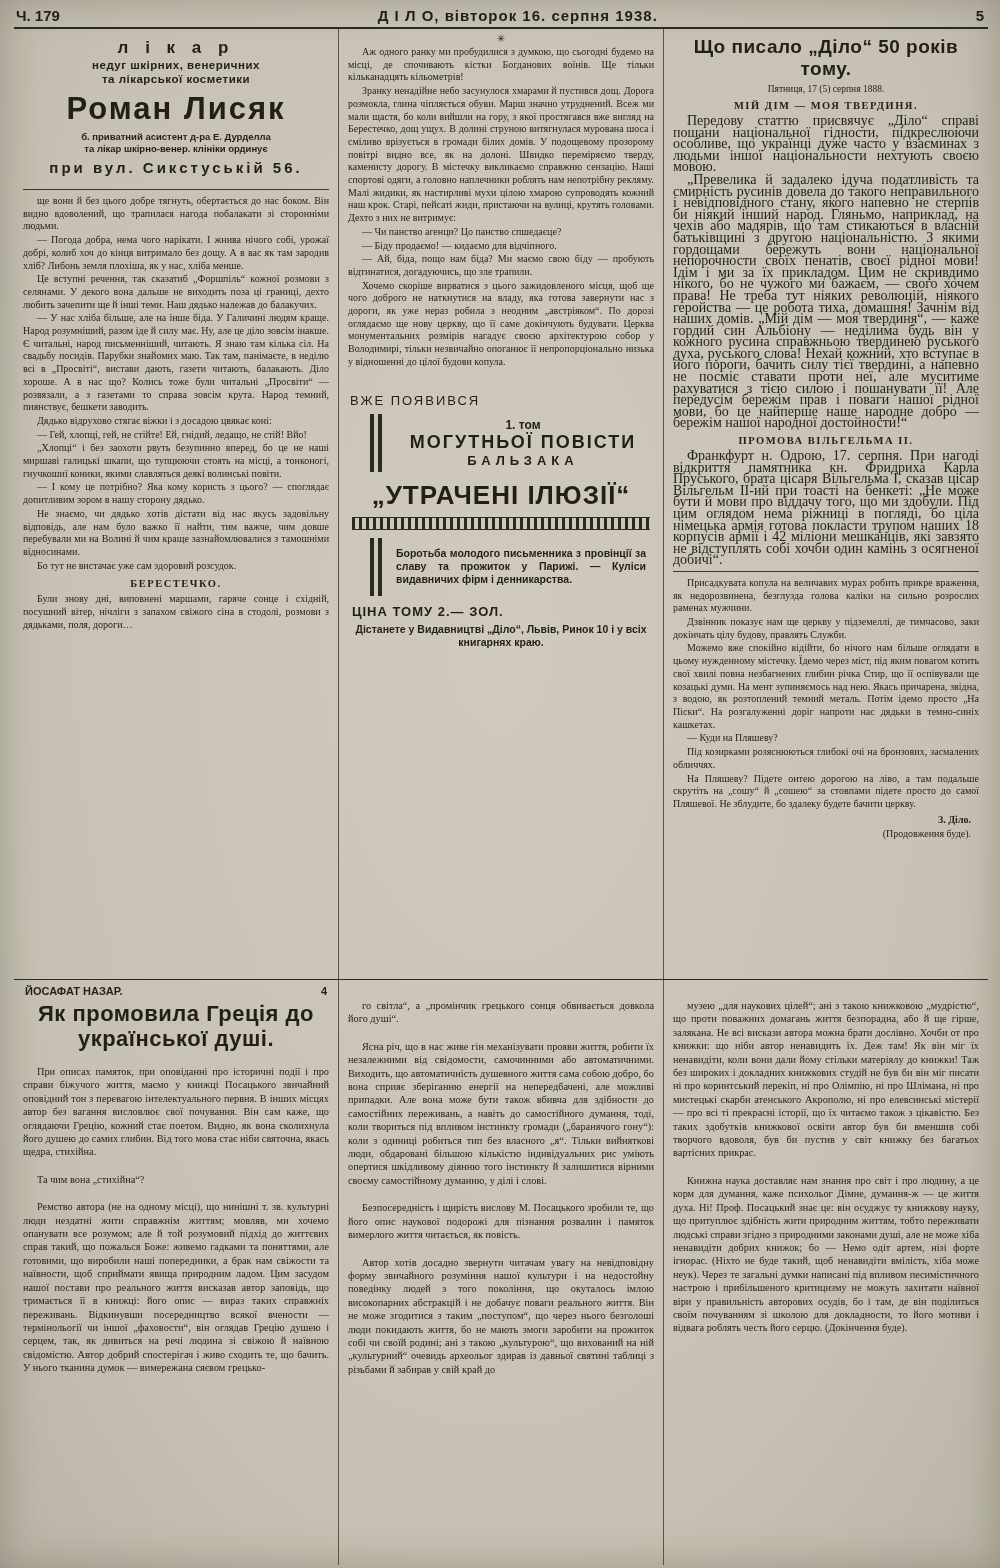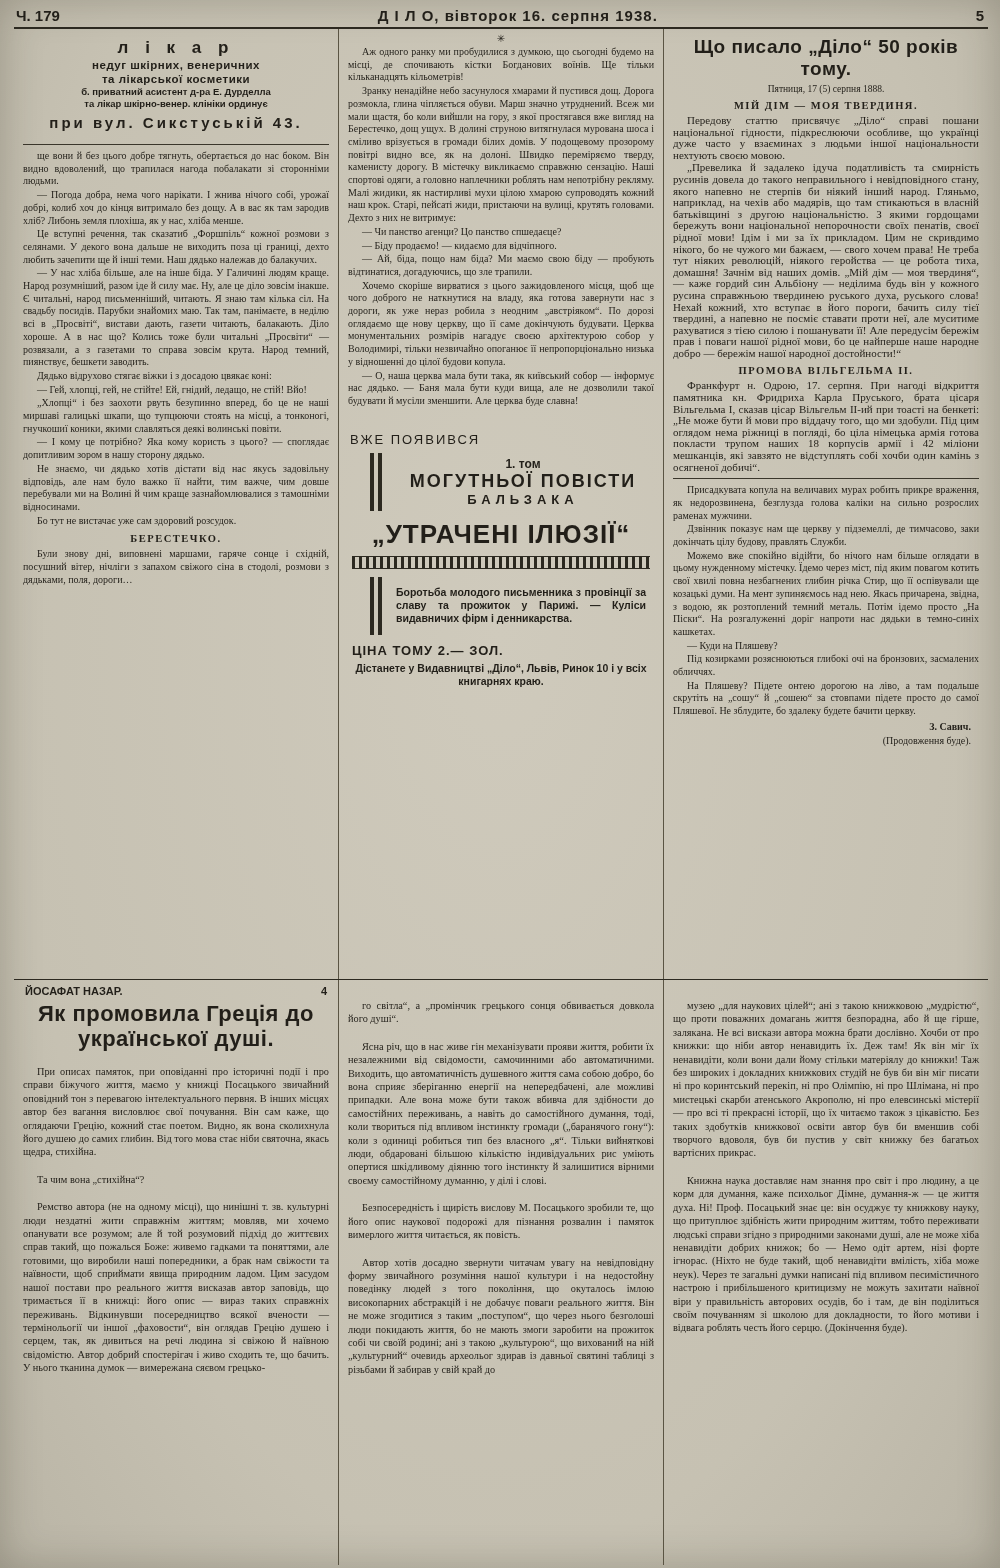--- a/index.html
+++ b/index.html
@@ -28,21 +28,21 @@
   
   .top-section { display:flex; height:950px; overflow:hidden; }
   .bottom-section { display:flex; height:586px; overflow:hidden; border-top:1.5px solid #2c2920; }
   .col { flex:1 1 0; padding:5px 9px 4px 9px; overflow:hidden; }
   .col + .col { border-left:1px solid #5a5443; }
   
   .para {
     font-size:10px; line-height:12.7px; text-align:justify;
     text-indent:14px; margin-bottom:1px;
   }
-  .para.small { font-size:11px; line-height:11.6px; }
+  .para.small { font-size:14px; line-height:11.6px; }
   .para.btm { font-size:10.3px; line-height:13.4px;margin-top:14px; }
   .subhead {
     text-align:center; font-weight:bold; font-size:10.5px;
     letter-spacing:1.5px; margin:6px 0 4px 0;
   }
   .rule { border-top:1px solid #3a362b; margin:5px 0; }
   .asterisk { text-align:center; font-size:10px; line-height:10px; margin-bottom:2px; }
   .sig { text-align:right; font-size:10px; font-weight:bold; padding-right:8px; margin-top:3px; }
   .sig.plain { font-weight:normal; }
   
@@ -96,23 +96,24 @@
     <span class="pagenum">5</span>
   </div>
 
   <div class="top-section">
 
     <div class="col">
       <div class="doctor-ad">
         <div class="da-prof">л і к а р</div>
         <div class="da-spec">недуг шкірних, венеричних</div>
         <div class="da-spec">та лікарської косметики</div>
+        <div class="da-name">Роман Лисяк</div>
         <div class="da-cred">б. приватний асистент д-ра Е. Дурделла</div>
         <div class="da-cred">та лікар шкірно-венер. клініки ординує</div>
-        <div class="da-addr">при вул. Сикстуській 43.</div>
+        <div class="da-addr">при вул. Сикстуській 56.</div>
       </div>
       <div class="rule"></div>
       <div>
           <p class="para">ще вони й без цього добре тягнуть, обертається до нас боком. Він видно вдоволений, що трапилася нагода побалакати зі сторонніми людьми.</p>
           <p class="para">— Погода добра, нема чого нарікати. І жнива нічого собі, урожаї добрі, колиб хоч до кінця витримало без дощу. А в вас як там зародив хліб? Либонь земля плохіша, як у нас, хліба менше.</p>
           <p class="para">Це вступні речення, так сказатиб „Форшпіль“ кожної розмови з селянами. У декого вона дальше не виходить поза ці границі, дехто любить зачепити ще й інші теми. Наш дядько належав до балакучих.</p>
           <p class="para">— У нас хліба більше, але на інше біда. У Галичині людям краще. Народ розумніший, разом іде й силу має. Ну, але це діло зовсім інакше. Є читальні, народ письменніший, читають. Я знаю там кілька сіл. На свадьбу посидів. Парубки знайомих маю. Так там, панімаєте, в неділю всі в „Просвіті“, вистави дають, газети читають, балакають. Діло хороше. А в нас що? Колись тоже були читальні „Просвіти“ — розвязали, а з газетами то справа зовсім крута. Народ темний, пиянствує, бешкети заводить.</p>
           <p class="para">Дядько відрухово стягає віжки і з досадою цвякає коні:</p>
           <p class="para">— Гей, хлопці, гей, не стійте! Ей, гнідий, ледащо, не стій! Вйо!</p>
           <p class="para">„Хлопці“ і без заохоти рвуть безупинно вперед, бо це не наші миршаві галицькі шкапи, що тупцюючи стоять на місці, а тонконогі, гнучкошиї коники, якими славляться деякі волинські повіти.</p>
@@ -128,21 +129,20 @@
 
     <div class="col">
       <div class="asterisk">✳</div>
       <div>
           <p class="para">Аж одного ранку ми пробудилися з думкою, що сьогодні будемо на місці, де спочивають кістки Богданових воїнів. Ще тільки кільканадцять кільометрів!</p>
           <p class="para">Зранку ненадійне небо засунулося хмарами й пустився дощ. Дорога розмокла, глина чіпляється обуви. Марш значно утруднений. Всеж ми мали щастя, бо коли вийшли на гору, з якої простягався вже вигляд на Берестечко, дощ ущух. В долині струною витягнулася мурована шоса і сміливо врізується в громади білих домів. У подощевому прозорому повітрі видно все, як на долоні. Швидко переміряємо тверду, каменисту дорогу. В містечку викликаємо справжню сензацію. Наші спортові одяги, а головно наплечники роблять нам непотрібну рекляму. Малі жидики, як настирливі мухи цілою хмарою супроводять кожний наш крок. Старі, пейсаті жиди, пристаючи на вулиці, крутять головами. Дехто з них не витримує:</p>
           <p class="para">— Чи панство агенци? Цо панство спшедаєце?</p>
           <p class="para">— Біду продаємо! — кидаємо для відчіпного.</p>
           <p class="para">— Ай, біда, пощо нам біда? Ми маємо свою біду — пробують відтинатися, догадуючись, що зле трапили.</p>
           <p class="para">Хочемо скоріше вирватися з цього зажидовленого місця, щоб ще чого доброго не наткнутися на владу, яка готова завернути нас з дороги, як уже нераз робила з неодним „австріяком“. По дорозі оглядаємо ще нову церкву, що її саме докінчують будувати. Церква монументальних розмірів нагадує своєю архітектурою собор у Володимирі, тільки незвичайно опоганює її непропорціонально низька у відношенні до цілої будови копула.</p>
-          <p class="para">— О, наша церква мала бути така, як київський собор — інформує нас дядько. — Баня мала бути куди вища, але не дозволили такої будувати й мусіли зменшити. Але церква буде славна!</p>
         </div>
 
       <div class="book-ad">
         <div class="ba-announce">ВЖЕ ПОЯВИВСЯ</div>
         <div class="ba-row">
           <div class="ba-bars"></div>
           <div class="ba-center">
             <div class="ba-vol">1. том</div>
             <div class="ba-series">МОГУТНЬОЇ ПОВІСТИ</div>
             <div class="ba-author">БАЛЬЗАКА</div>
@@ -173,21 +173,21 @@
         </div>
       <div class="rule"></div>
       <div>
           <p class="para">Присадкувата копула на величавих мурах робить прикре враження, як недорозвинена, безглузда голова каліки на сильно розрослих раменах мужчини.</p>
           <p class="para">Дзвінник показує нам ще церкву у підземеллі, де тимчасово, заки докінчать цілу будову, правлять Служби.</p>
           <p class="para">Можемо вже спокійно відійти, бо нічого нам більше оглядати в цьому нужденному містечку. Їдемо через міст, під яким повагом котить свої хвилі повна незбагнених глибин річка Стир, що її оспівували ще козацькі думи. На мент зупиняємось над нею. Якась причарена, звідна, з водою, як розтоплений темний металь. Потім ідемо просто „На Піски“. На розгалуженні доріг напроти нас дядьки в темно-синіх кашкетах.</p>
           <p class="para">— Куди на Пляшеву?</p>
           <p class="para">Під козирками розяснюються глибокі очі на бронзових, засмалених обличчях.</p>
           <p class="para">На Пляшеву? Підете онтею дорогою на ліво, а там подальше скрутіть на „сошу“ й „сошею“ за стовпами підете просто до самої Пляшевої. Не зблудите, бо здалеку будете бачити церкву.</p>
         </div>
-      <div class="sig">З. Савич.</div>
+      <div class="sig">З. Діло.</div>
       <div class="sig plain">(Продовження буде).</div>
     </div>
 
   </div>
 
   <div class="bottom-section">
 
     <div class="col">
       <div class="byline-row">
         <span>ЙОСАФАТ НАЗАР.</span>

